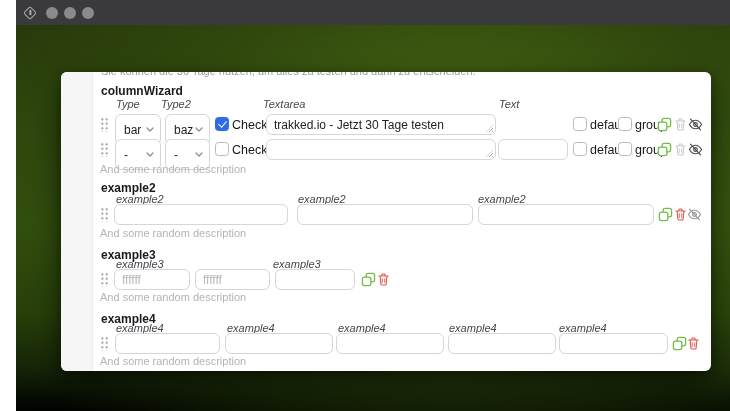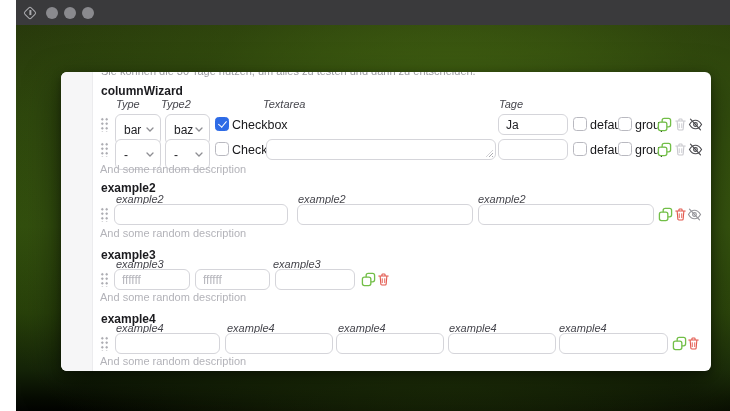--- a/index.html
+++ b/index.html
@@ -71,38 +71,41 @@
   <div class="panel">
     <div class="gutter"></div>
     <div class="cliptop">
         <span>Sie können die 30 Tage nutzen, um alles zu testen und dann zu entscheiden.</span>
       </div>
 
     <div class="h" style="left:40px;top:12px">columnWizard</div>
     <div class="lbl" style="left:55px;top:26px">Type</div>
     <div class="lbl" style="left:100px;top:26px">Type2</div>
     <div class="lbl" style="left:202px;top:26px">Textarea</div>
-    <div class="lbl" style="left:438px;top:26px">Tage</div>
+    <div class="lbl" style="left:438px;top:26px">Text</div>
 
     <div class="drag" style="left:39px;top:45px"></div>
     <div class="select" style="left:54px;top:42px;width:46px">
       <span>bar</span>
       <svg width="8" height="5" viewBox="0 0 8 5">
           <path d="M1 1l3 3 3-3" stroke="#8e8e93" stroke-width="1.3" fill="none" stroke-linecap="round"></path>
         </svg>
     </div>
     <div class="select" style="left:104px;top:42px;width:45px">
       <span>baz</span>
       <svg width="8" height="5" viewBox="0 0 8 5">
           <path d="M1 1l3 3 3-3" stroke="#8e8e93" stroke-width="1.3" fill="none" stroke-linecap="round"></path>
         </svg>
     </div>
     <span class="cb" style="left:154px;top:45px" data-checked="true"></span>
     <span class="cbl" style="left:171px;top:46px">Checkbox</span>
-    <input class="input" style="left: 437px; top: 42px; width: 70px;" value="Ja">
+    <div class="ta" style="left:205px;top:42px;width:230px">
+      <textarea style="">trakked.io - Jetzt 30 Tage testen</textarea>
+      <i class="grip"></i>
+    </div>
     <span class="cb" style="left:512px;top:45px" data-checked="false"></span>
     <span class="cbl" style="left:529px;top:46px">default</span>
     <span class="cb" style="left:557px;top:45px" data-checked="false"></span>
     <span class="cbl" style="left:574px;top:46px">group</span>
     <button class="iconbtn green" style="left:596px;top:45px">
       <svg width="15" height="15" viewBox="0 0 16 16">
           <rect x="5.5" y="1.5" width="9" height="9" rx="2.2" fill="none" stroke="currentColor" stroke-width="1.4"></rect>
           <rect x="1.5" y="5.5" width="9" height="9" rx="2.2" fill="#fff" stroke="currentColor" stroke-width="1.4"></rect>
         </svg>
     </button>

